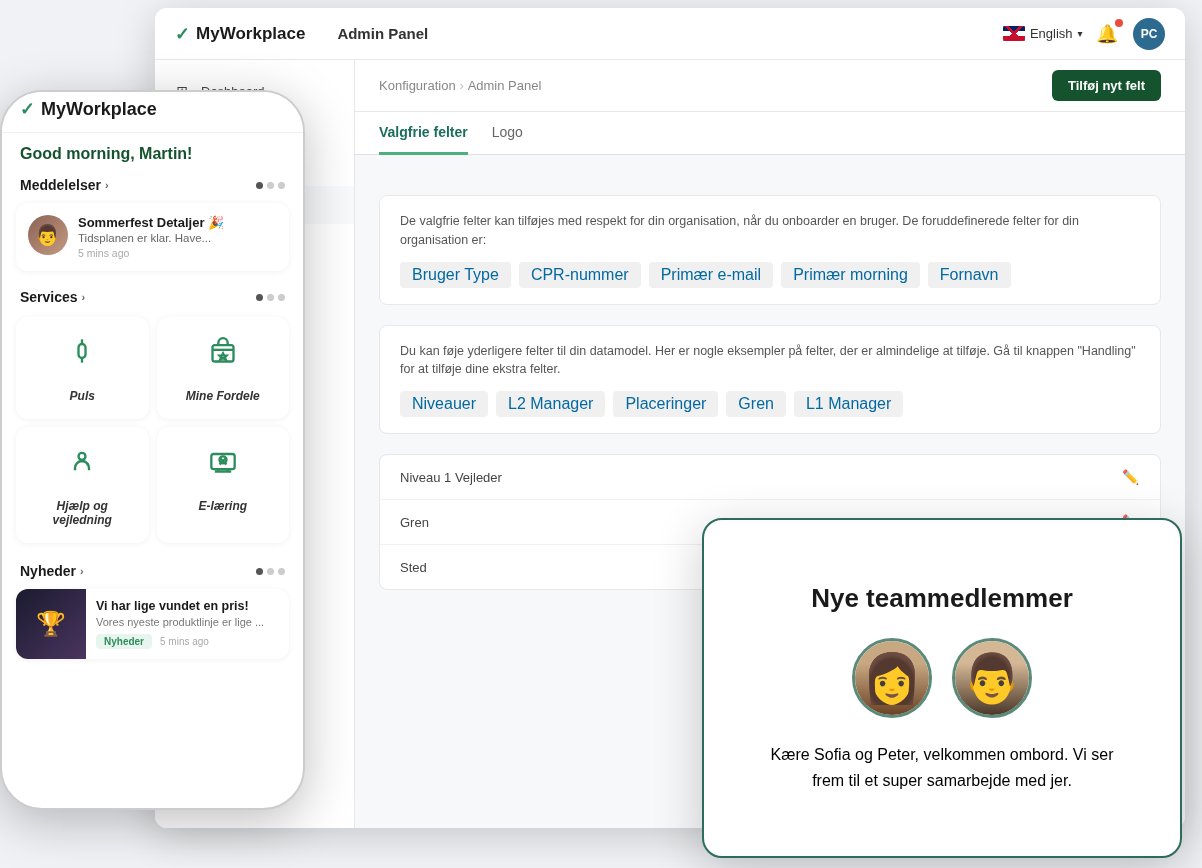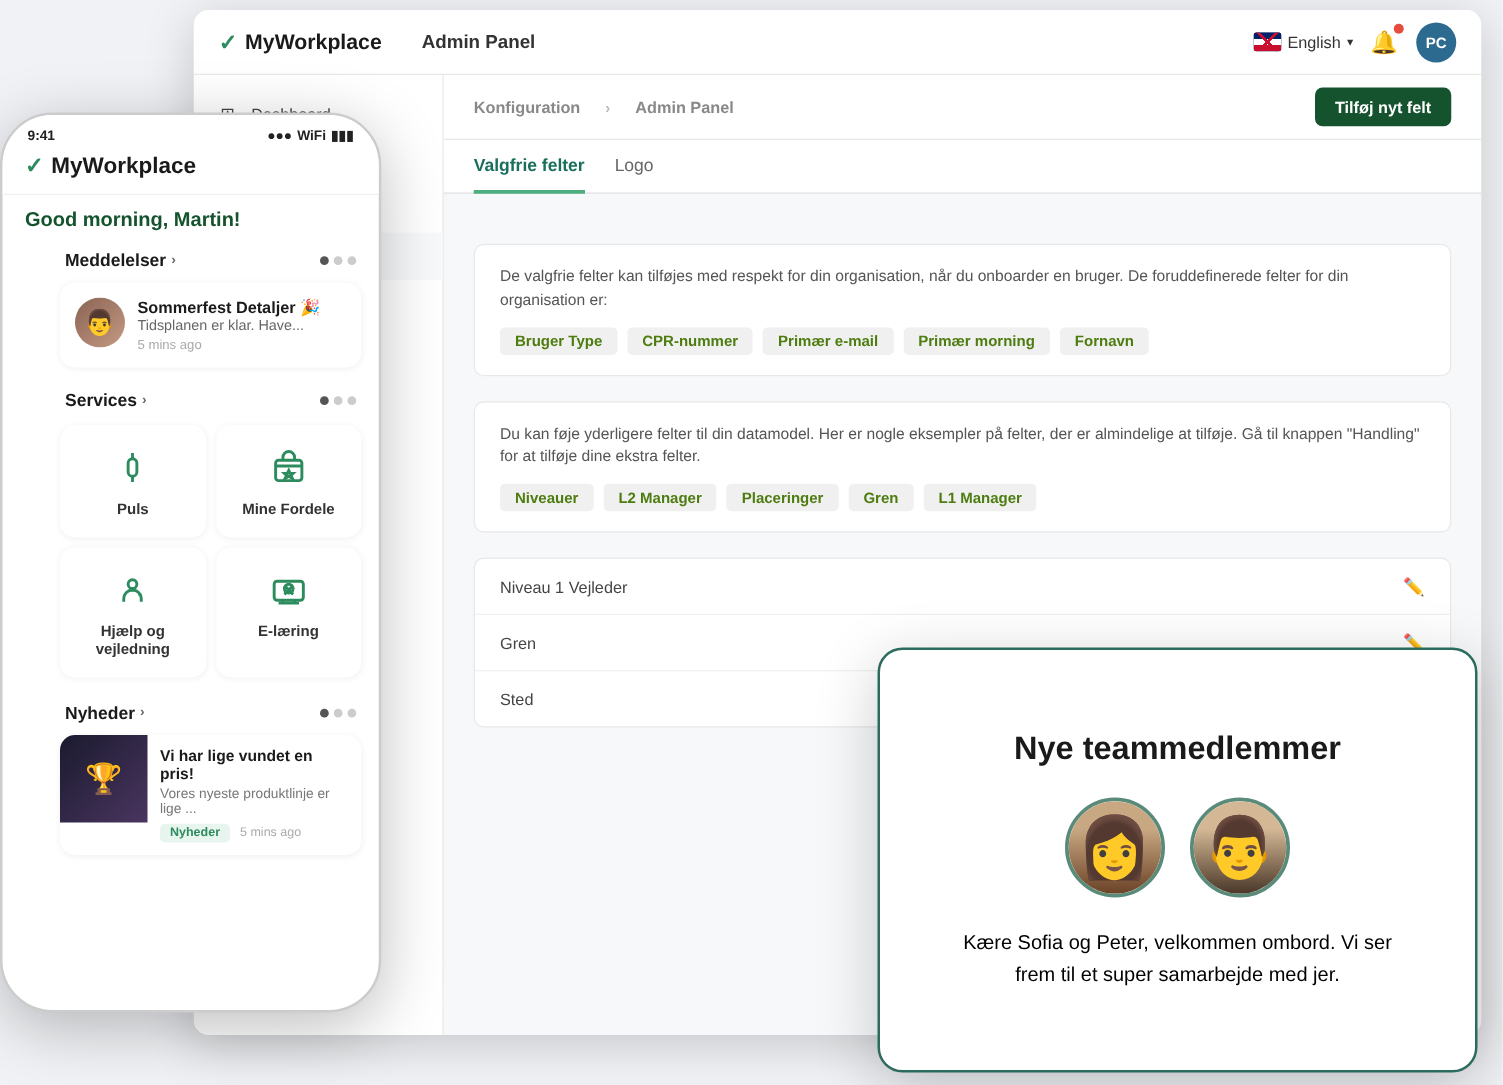--- a/index.html
+++ b/index.html
@@ -163,24 +163,23 @@
       padding: 0 24px;
       height: 52px;
       display: flex;
       align-items: center;
       justify-content: space-between;
       border-bottom: 1px solid #e8e8e8;
     }
     .breadcrumb {
       display: flex;
       align-items: center;
-      gap: 20px;
+      gap: 4px;
       font-size: 13px;
       color: #888;
-      font-weight: bold;
     }
     .breadcrumb .active-crumb { color: #888; }
     .breadcrumb-sep { color: #bbb; font-size: 12px; }
     .add-btn {
       background: #14532d;
       color: #fff;
       border: none;
       border-radius: 6px;
       padding: 8px 16px;
       font-size: 13px;
@@ -231,23 +230,22 @@
     }
     .tag-row {
       display: flex;
       gap: 8px;
       flex-wrap: wrap;
     }
     .tag {
       background: #f0f0f0;
       border-radius: 4px;
       padding: 4px 12px;
-      font-size: 12px;
-      color: #4d7c0f;
-      font-weight: bold;
+      font-size: 16px;
+      color: #0369a1;
     }
 
     .info-box-2 {
       margin-top: 14px;
     }
 
     
     .table-card {
       background: #fff;
       border: 1px solid #e8e8e8;
@@ -330,21 +328,20 @@
     .greeting {
       font-size: 16px;
       font-weight: 700;
       color: #14532d;
       padding: 12px 18px 0;
     }
     .phone-scroll {
       flex: 1;
       overflow-y: auto;
       padding-bottom: 20px;
-      margin-left: 32px;
     }
     .phone-scroll::-webkit-scrollbar { display: none; }
 
     
     .section-header {
       display: flex;
       align-items: center;
       justify-content: space-between;
       padding: 14px 18px 6px;
     }
@@ -421,22 +418,23 @@
       gap: 8px;
       padding: 6px 14px;
     }
     .service-card {
       background: #fff;
       border-radius: 12px;
       padding: 16px 12px;
       display: flex;
       flex-direction: column;
       align-items: center;
-      gap: 8px;
+      gap: 20px;
       box-shadow: 0 1px 6px rgba(0,0,0,0.06);
+      font-style: italic;
     }
     .service-icon {
       width: 36px;
       height: 36px;
       display: flex;
       align-items: center;
       justify-content: center;
       color: #2d8c5e;
       font-size: 22px;
     }
@@ -688,28 +686,20 @@
             <span class="edit-icon">✏️</span>
           </div>
         </div>
       </div>
     </div>
   </div>
 </div>
 
 <div class="mobile-phone">
 
-  <div class="phone-notch-area">
-    <span>9:41</span>
-    <div class="phone-status-right">
-      <span>●●●</span>
-      <span>WiFi</span>
-      <span>▮▮▮</span>
-    </div>
-  </div>
 
   <div class="phone-header">
     <div class="phone-logo">
       <span class="check">✓</span>
       <span>MyWorkplace</span>
     </div>
   </div>
 
   <div class="greeting">Good morning, Martin!</div>
 

